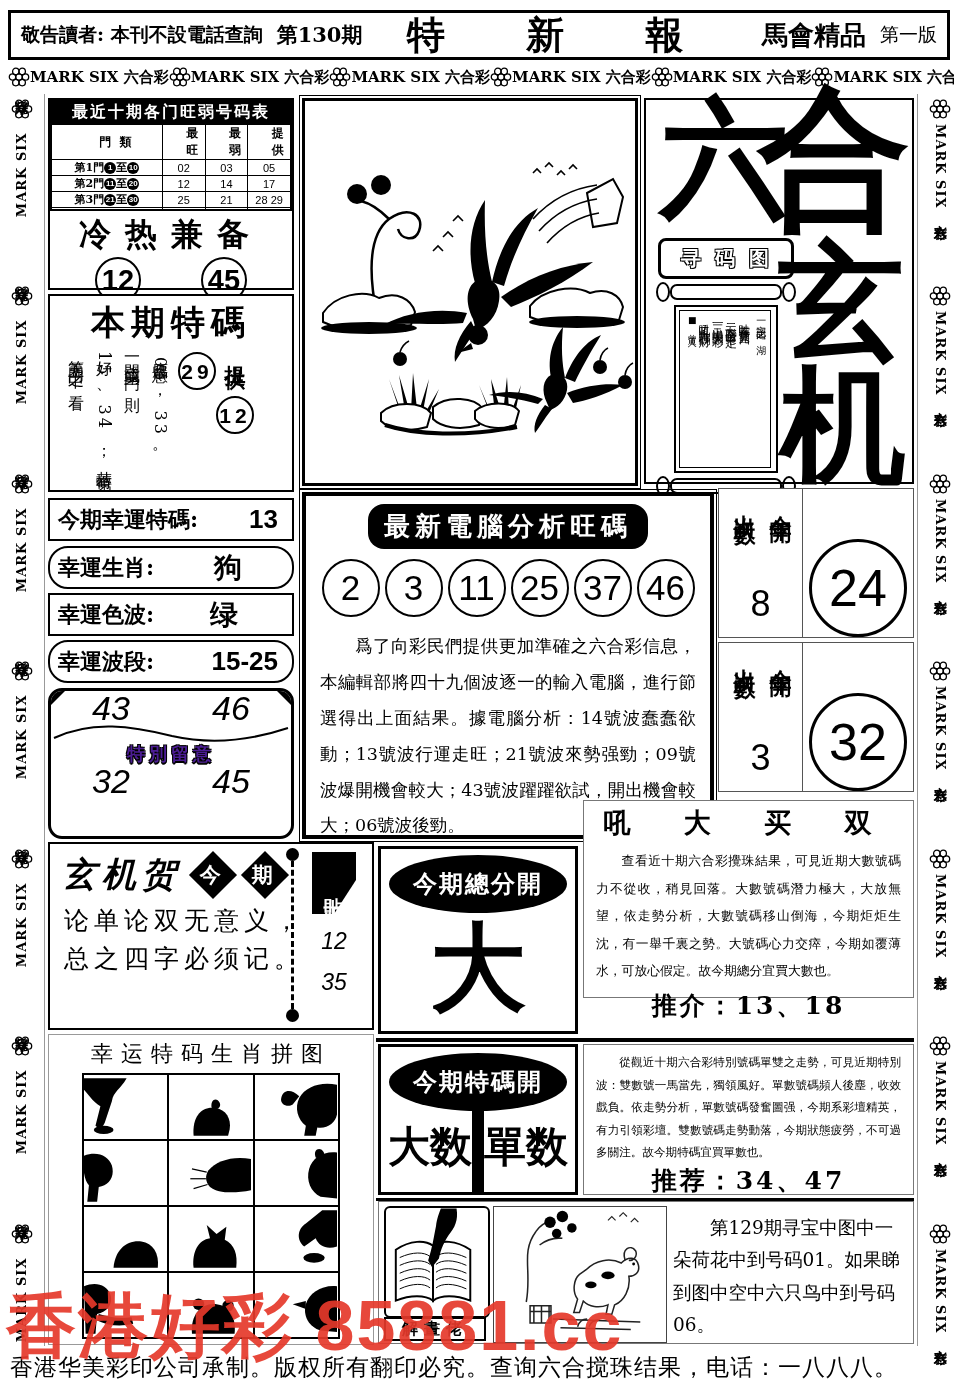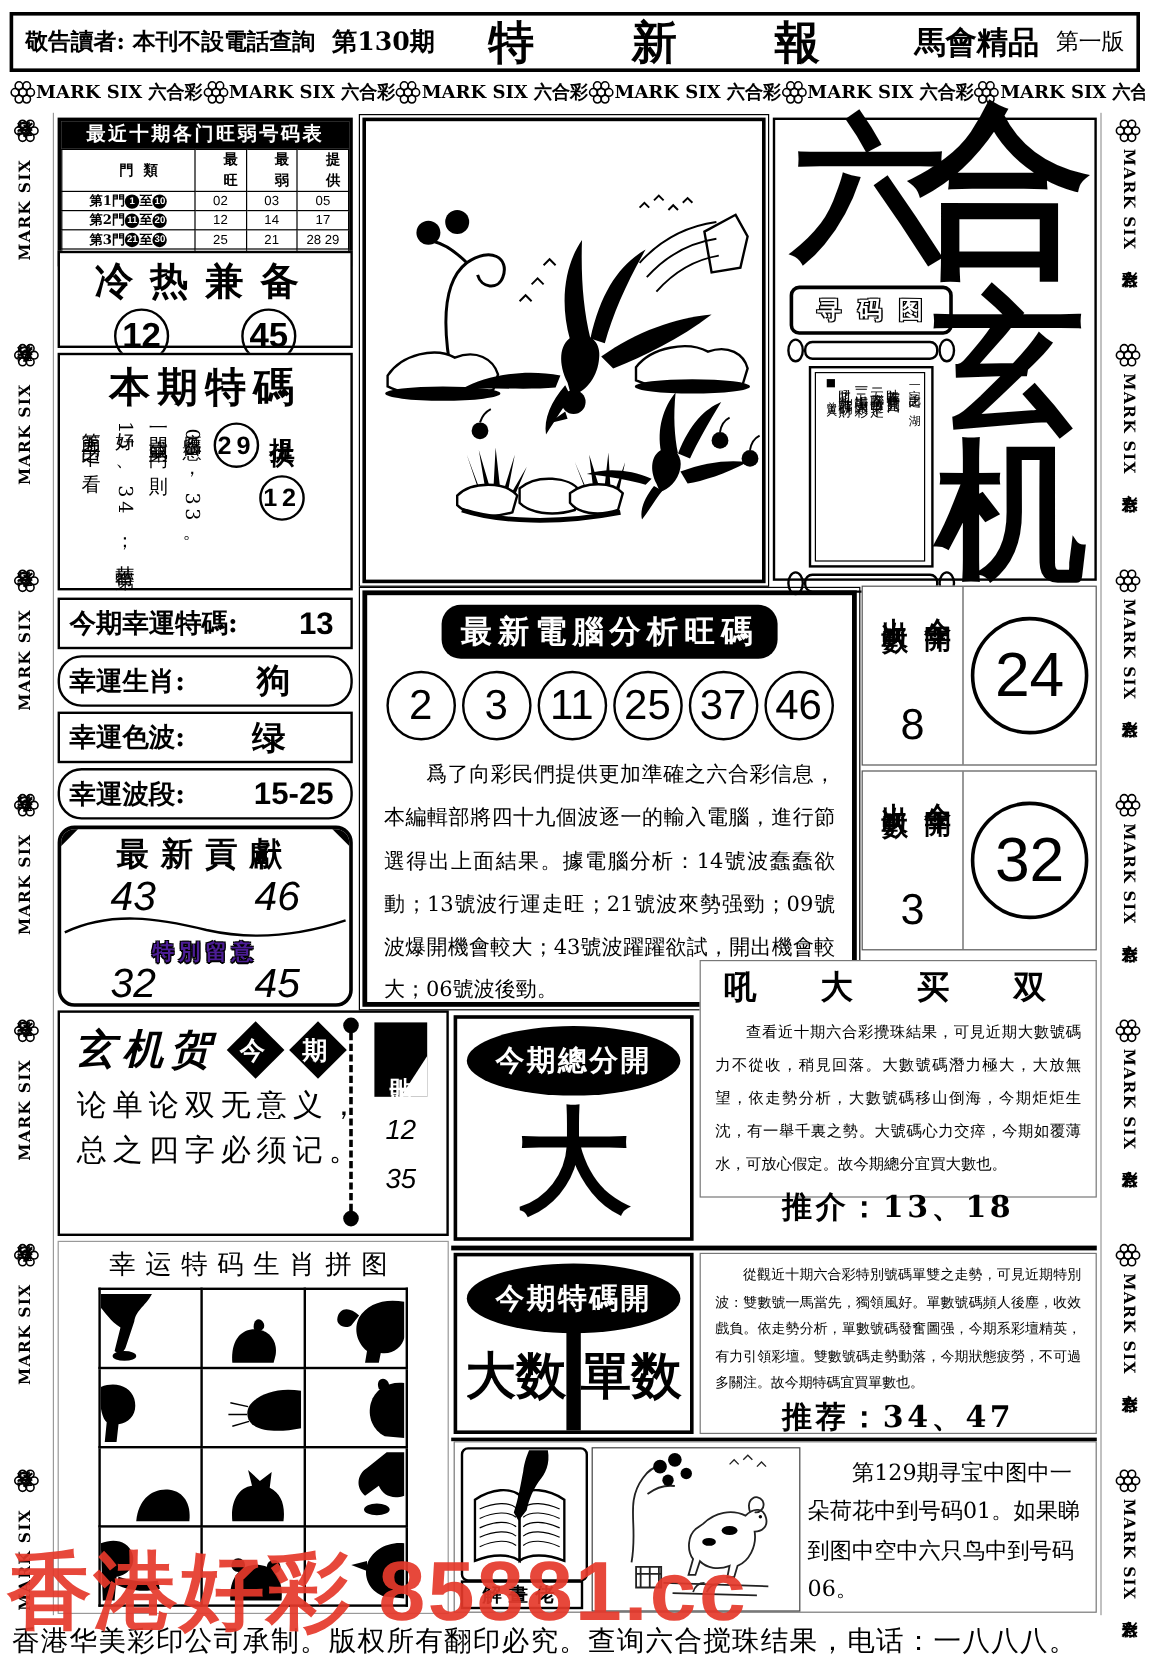--- a/index.html
+++ b/index.html
@@ -136,21 +136,21 @@
   #scroll .intro{font-size:10px;margin-left:5px;}
   #scroll .sign{font-size:9px;margin-left:4px;}
 
   
   .count{left:718px;width:196px;height:150px;border:1px solid #555;box-sizing:border-box;display:flex;}
   .count .lhs{width:84px;border-right:1px solid #555;display:flex;flex-direction:column;
               align-items:center;padding-top:8px;box-sizing:border-box;}
   .count .vlabs{writing-mode:vertical-rl;height:88px;font-size:22px;font-weight:bold;letter-spacing:4px;}
   .count .vlabs div{margin-left:6px;}
   .count .cnt{font-size:36px;font-family:"Liberation Sans",sans-serif;margin-top:-2px;}
-  .count .rhs{flex:1;display:flex;align-items:center;justify-content:center;}
+  .count .rhs{flex:1;display:flex;align-items:flex-end;justify-content:center;}
   .count .bigring{width:92px;height:92px;border:3px solid #000;border-radius:50%;display:flex;
         align-items:center;justify-content:center;font-size:52px;font-family:"Liberation Sans",sans-serif;}
 
   
   #bigsmall{left:583px;top:800px;width:331px;height:198px;border:1px solid #777;box-sizing:border-box;}
   #bigsmall .ttl{font-size:27px;font-weight:bold;letter-spacing:22px;text-align:center;margin-top:4px;}
   .small-para{font-size:12.8px;line-height:2.15;text-align:justify;margin:6px 12px 0 12px;text-indent:2em;}
   .rec{font-size:25px;font-weight:bold;text-align:center;margin-top:4px;letter-spacing:3px;}
 
   #totopen{left:378px;top:846px;width:200px;height:188px;border:3px solid #000;box-sizing:border-box;text-align:center;}
@@ -551,21 +551,20 @@
     <span class="valcjk" style="margin-right:40px">绿</span>
   </div>
   <div class="lrow box pill" style="top:640px">
     <span class="lab">幸運波段:</span>
     <span class="val">15-25</span>
   </div>
 
   <div id="contrib" class="box">
     <div class="corner cl"></div>
     <div class="corner cr"></div>
-    <div class="ttl">最新貢獻</div>
     <div class="nums">
       <span>43</span>
       <span>46</span>
     </div>
     <svg width="238" height="18" viewBox="0 0 238 18" style="display:block;margin:-4px auto 0;">
       <path d="M2,14 C40,-4 80,2 120,12 C160,21 200,16 236,4" fill="none" stroke="#000" stroke-width="2"></path>
     </svg>
     <div class="note">特別留意</div>
     <div class="nums" style="margin-top:-4px">
       <span>32</span>

